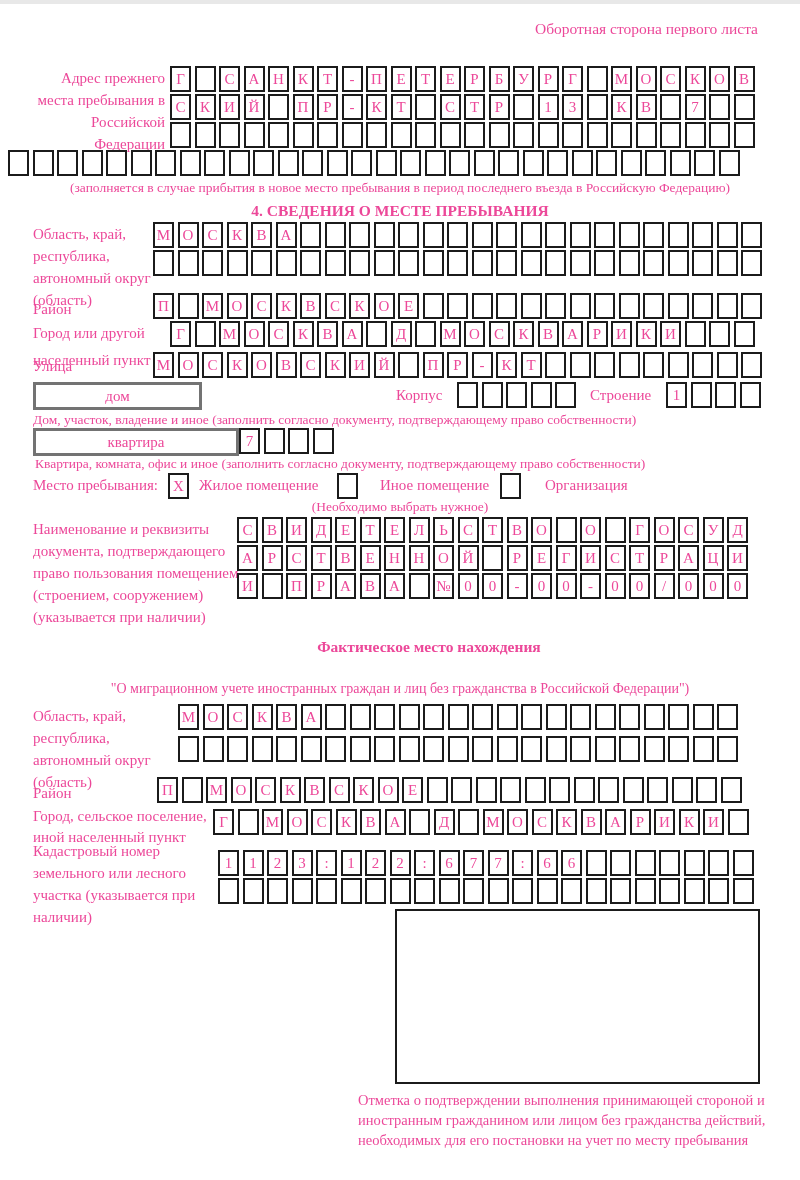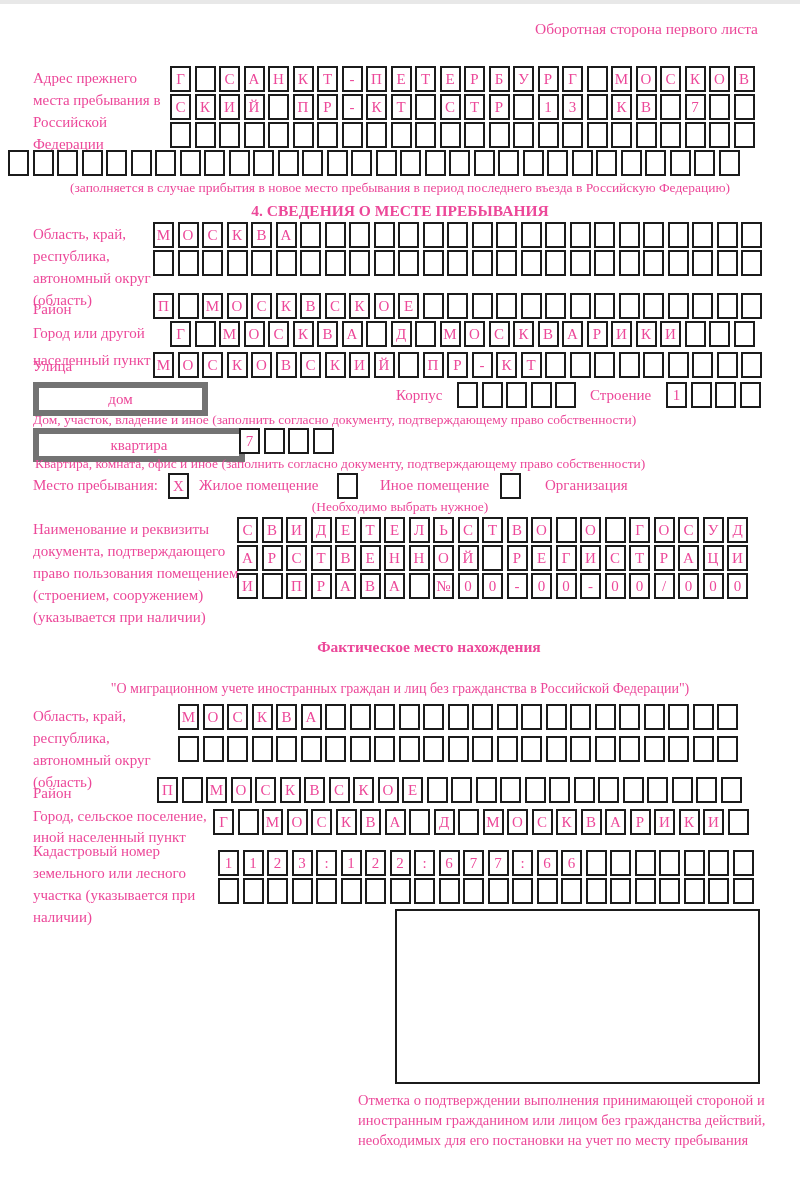--- a/index.html
+++ b/index.html
@@ -12,34 +12,34 @@
   .cells{position:absolute;white-space:nowrap;}
   .cell{
     display:inline-block;width:17px;height:22px;border:2px solid #1b1b1b;
     margin-right:3.5px;text-align:center;font-size:15px;line-height:22px;
     vertical-align:top;background:#fff;
   }
   .flabel{position:absolute;font-size:15px;line-height:22px;}
   .note{position:absolute;font-size:13.5px;}
   .center{left:0;width:800px;text-align:center;}
   .wbox{
-    position:absolute;border:6px solid #737373;height:22px;line-height:22px;
+    position:absolute;border:3px solid #737373;height:22px;line-height:22px;
     text-align:center;font-size:15px;background:#fff;
   }
   .title{position:absolute;font-weight:bold;font-size:15.5px;}
   .bigbox{position:absolute;border:2px solid #1b1b1b;background:#fff;}
 </style>
 </head>
 <body>
 
 <div class="page">
 
   <div class="abs" style="top:16px;right:42px;font-size:15.5px;">Оборотная сторона первого листа</div>
 
-  <div class="flabel" style="left:33px;top:63px;width:132px;">Адрес прежнего места пребывания в Российской Федерации</div>
+  <div class="flabel" style="left:33px;top:63px;width:132px;text-align:right;">Адрес прежнего места пребывания в Российской Федерации</div>
   <div class="cells" style="left:170px;top:62px;"><span class="cell">Г</span><span class="cell"></span><span class="cell">С</span><span class="cell">А</span><span class="cell">Н</span><span class="cell">К</span><span class="cell">Т</span><span class="cell">-</span><span class="cell">П</span><span class="cell">Е</span><span class="cell">Т</span><span class="cell">Е</span><span class="cell">Р</span><span class="cell">Б</span><span class="cell">У</span><span class="cell">Р</span><span class="cell">Г</span><span class="cell"></span><span class="cell">М</span><span class="cell">О</span><span class="cell">С</span><span class="cell">К</span><span class="cell">О</span><span class="cell">В</span></div>
   <div class="cells" style="left:170px;top:90px;"><span class="cell">С</span><span class="cell">К</span><span class="cell">И</span><span class="cell">Й</span><span class="cell"></span><span class="cell">П</span><span class="cell">Р</span><span class="cell">-</span><span class="cell">К</span><span class="cell">Т</span><span class="cell"></span><span class="cell">С</span><span class="cell">Т</span><span class="cell">Р</span><span class="cell"></span><span class="cell">1</span><span class="cell">3</span><span class="cell"></span><span class="cell">К</span><span class="cell">В</span><span class="cell"></span><span class="cell">7</span><span class="cell"></span><span class="cell"></span></div>
   <div class="cells" style="left:170px;top:118px;"><span class="cell"></span><span class="cell"></span><span class="cell"></span><span class="cell"></span><span class="cell"></span><span class="cell"></span><span class="cell"></span><span class="cell"></span><span class="cell"></span><span class="cell"></span><span class="cell"></span><span class="cell"></span><span class="cell"></span><span class="cell"></span><span class="cell"></span><span class="cell"></span><span class="cell"></span><span class="cell"></span><span class="cell"></span><span class="cell"></span><span class="cell"></span><span class="cell"></span><span class="cell"></span><span class="cell"></span></div>
   <div class="cells" style="left:8px;top:146px;"><span class="cell"></span><span class="cell"></span><span class="cell"></span><span class="cell"></span><span class="cell"></span><span class="cell"></span><span class="cell"></span><span class="cell"></span><span class="cell"></span><span class="cell"></span><span class="cell"></span><span class="cell"></span><span class="cell"></span><span class="cell"></span><span class="cell"></span><span class="cell"></span><span class="cell"></span><span class="cell"></span><span class="cell"></span><span class="cell"></span><span class="cell"></span><span class="cell"></span><span class="cell"></span><span class="cell"></span><span class="cell"></span><span class="cell"></span><span class="cell"></span><span class="cell"></span><span class="cell"></span><span class="cell"></span></div>
   <div class="note center" style="top:176px;">(заполняется в случае прибытия в новое место пребывания в период последнего въезда в Российскую Федерацию)</div>
 
   <div class="title center" style="top:198px;">4. СВЕДЕНИЯ О МЕСТЕ ПРЕБЫВАНИЯ</div>
 
   <div class="flabel" style="left:33px;top:219px;width:120px;">Область, край, республика, автономный округ (область)</div>
   <div class="cells" style="left:153px;top:218px;"><span class="cell">М</span><span class="cell">О</span><span class="cell">С</span><span class="cell">К</span><span class="cell">В</span><span class="cell">А</span><span class="cell"></span><span class="cell"></span><span class="cell"></span><span class="cell"></span><span class="cell"></span><span class="cell"></span><span class="cell"></span><span class="cell"></span><span class="cell"></span><span class="cell"></span><span class="cell"></span><span class="cell"></span><span class="cell"></span><span class="cell"></span><span class="cell"></span><span class="cell"></span><span class="cell"></span><span class="cell"></span><span class="cell"></span></div>

